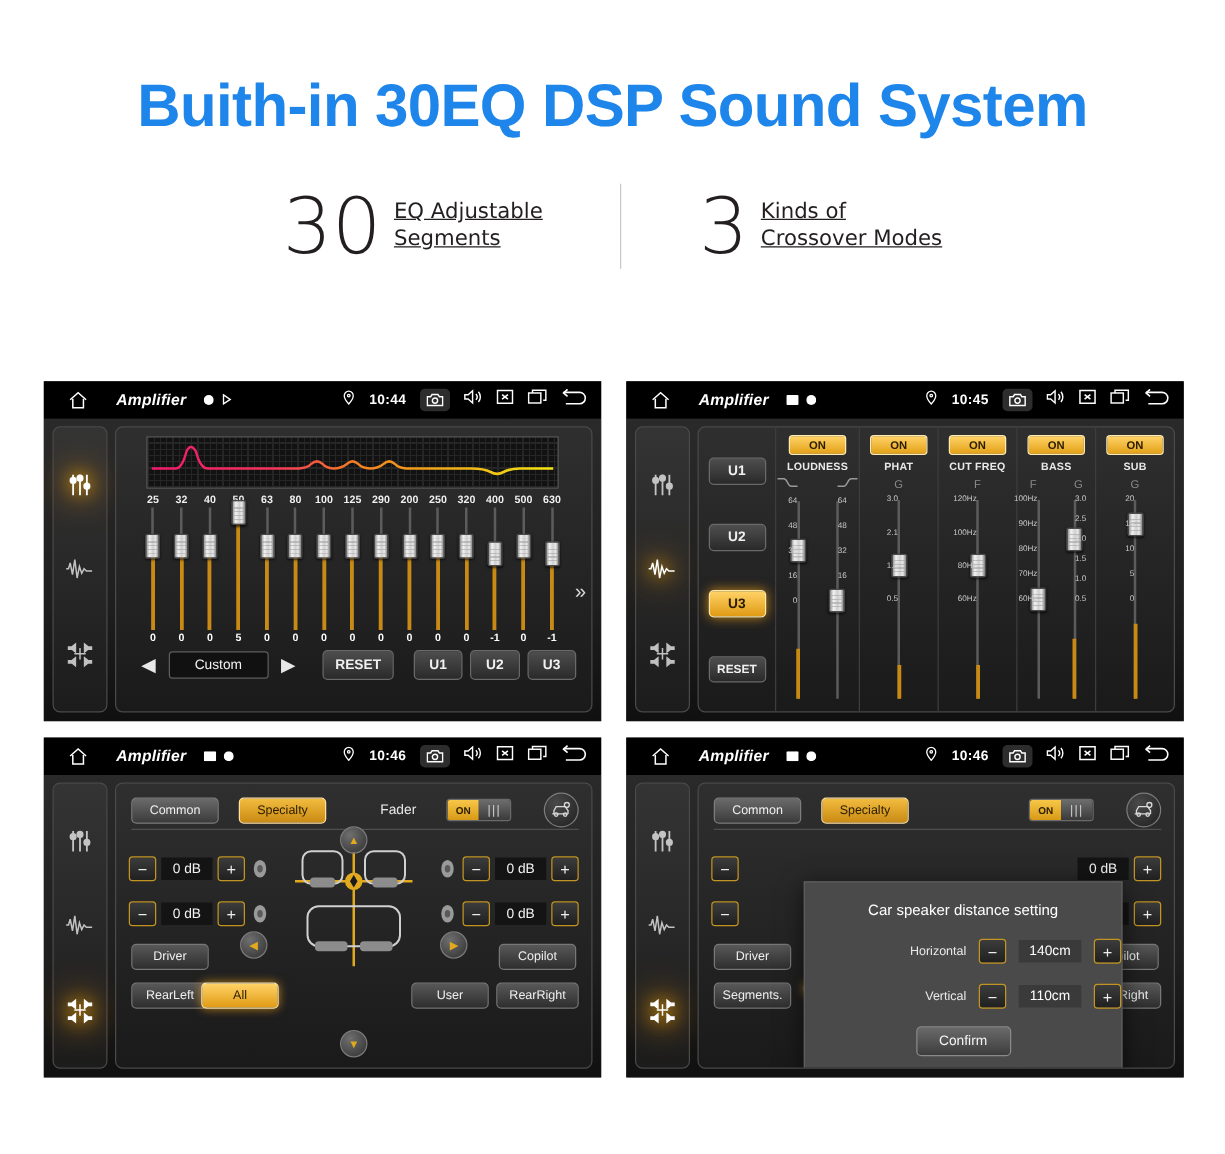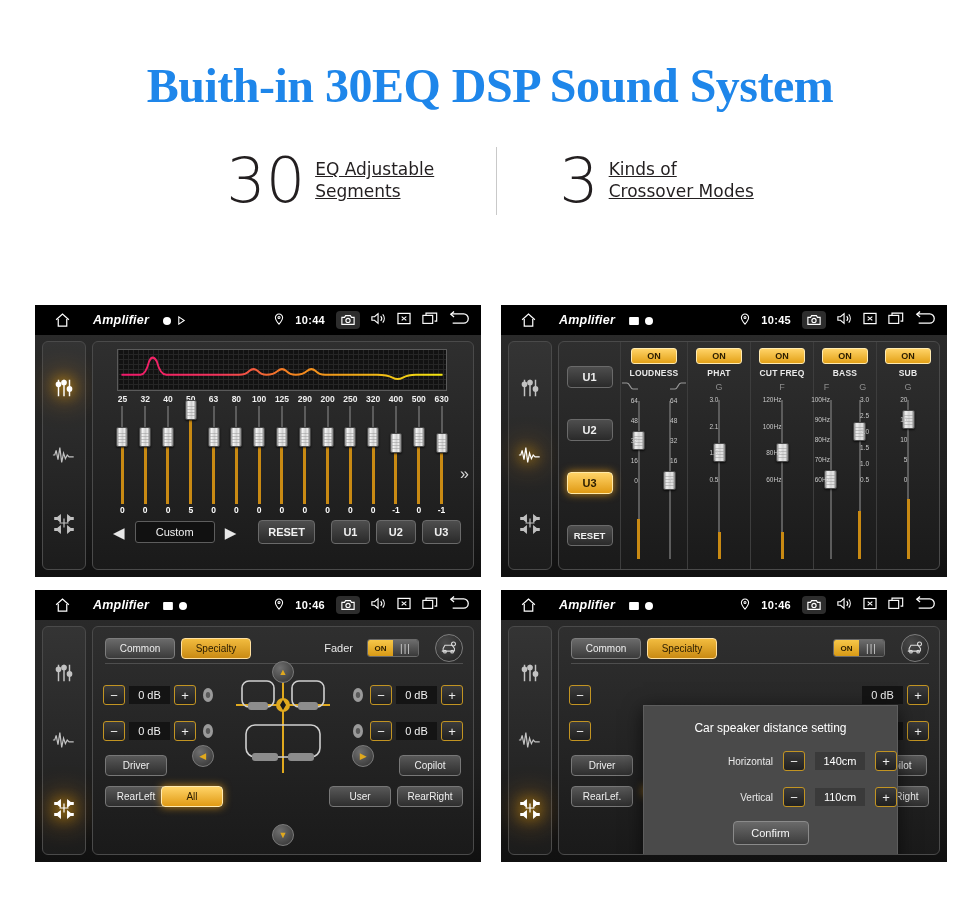--- a/index.html
+++ b/index.html
@@ -12,21 +12,21 @@
   }
 
   
   .hero-title {
     text-align: center;
     color: #1e86ea;
     font-size: 48px;
     font-weight: bold;
     letter-spacing: -0.5px;
     padding-top: 58px;
-    font-family: Liberation Serif, serif;
+    font-family: Liberation Sans, sans-serif;
   }
   .stats {
     display: flex;
     justify-content: center;
     align-items: center;
     margin-top: 34px;
     gap: 0;
   }
   .stat {
     display: flex;
@@ -207,21 +207,21 @@
     background: linear-gradient(90deg,#8c8c8c 0%, #f2f2f2 25%, #cfcfcf 55%, #e9e9e9 75%, #7c7c7c 100%);
     border:1px solid #4a4a4a; border-radius:2px; box-shadow:0 1px 2px rgba(0,0,0,.7);
   }
   .xo-s .xknob::after{content:"";position:absolute;left:1px;right:1px;top:3px;bottom:3px;
     background:repeating-linear-gradient(0deg,#9d9d9d 0 1px, transparent 1px 3px); opacity:.55;}
   .xlab { position:absolute; font-size:6.5px; color:#c8c8c8; white-space:nowrap; }
   .xlab.l { right:52%; }
   .xlab.r { left:52%; }
 
   
-  .fd-top { display:flex; align-items:center; padding:7px 10px 5px 12px; gap:6px; position:relative;}
+  .fd-top { display:flex; align-items:center; padding:7px 10px 5px 12px; gap:16px; position:relative;}
   .tabbtn {
     padding:4px 0; width:70px; text-align:center; font-size:10px; border-radius:4px;
     background: linear-gradient(180deg,#6a6a6a,#3b3b3b); border:1px solid #7d7d7d; color:#efefef;
   }
   .tabbtn.on {
     background: linear-gradient(180deg,#f2bc3f,#c98a13); border:1px solid #ffe0a0; color:#2a1c00;
   }
   .fd-label{ color:#e8e8e8; font-size:11px; margin-left:auto; }
   .toggle {
     display:flex; width:52px; height:18px; border-radius:3px; overflow:hidden;
@@ -1009,21 +1009,21 @@
           </div>
           <div class="db-row" style="right:10px; top:54px;">
             <div class="dbval">0 dB</div>
             <div class="pmbtn">+</div>
           </div>
 
           <div class="navbtn" style="left:50%;margin-left:-11px;bottom:8px;">▼</div>
 
           <div class="fd-btn" style="left:12px; top:88px;">Driver</div>
           <div class="fd-btn" style="right:12px; top:88px;">Copilot</div>
-          <div class="fd-btn" style="left:12px; top:119px;">RearLef.</div>
+          <div class="fd-btn" style="left:12px; top:119px;">Segments.</div>
           <div class="fd-btn on" style="left:84px; top:119px;"></div>
           <div class="fd-btn" style="right:82px; top:119px;"></div>
           <div class="fd-btn" style="right:10px; top:119px;width:66px;">RearRight</div>
 
           <div class="dialog">
             <div class="dlg-title">Car speaker distance setting</div>
             <div class="dlg-row">
               <span class="lbl">Horizontal</span>
               <span class="pmbtn">−</span>
               <span class="dlg-val">140cm</span>

